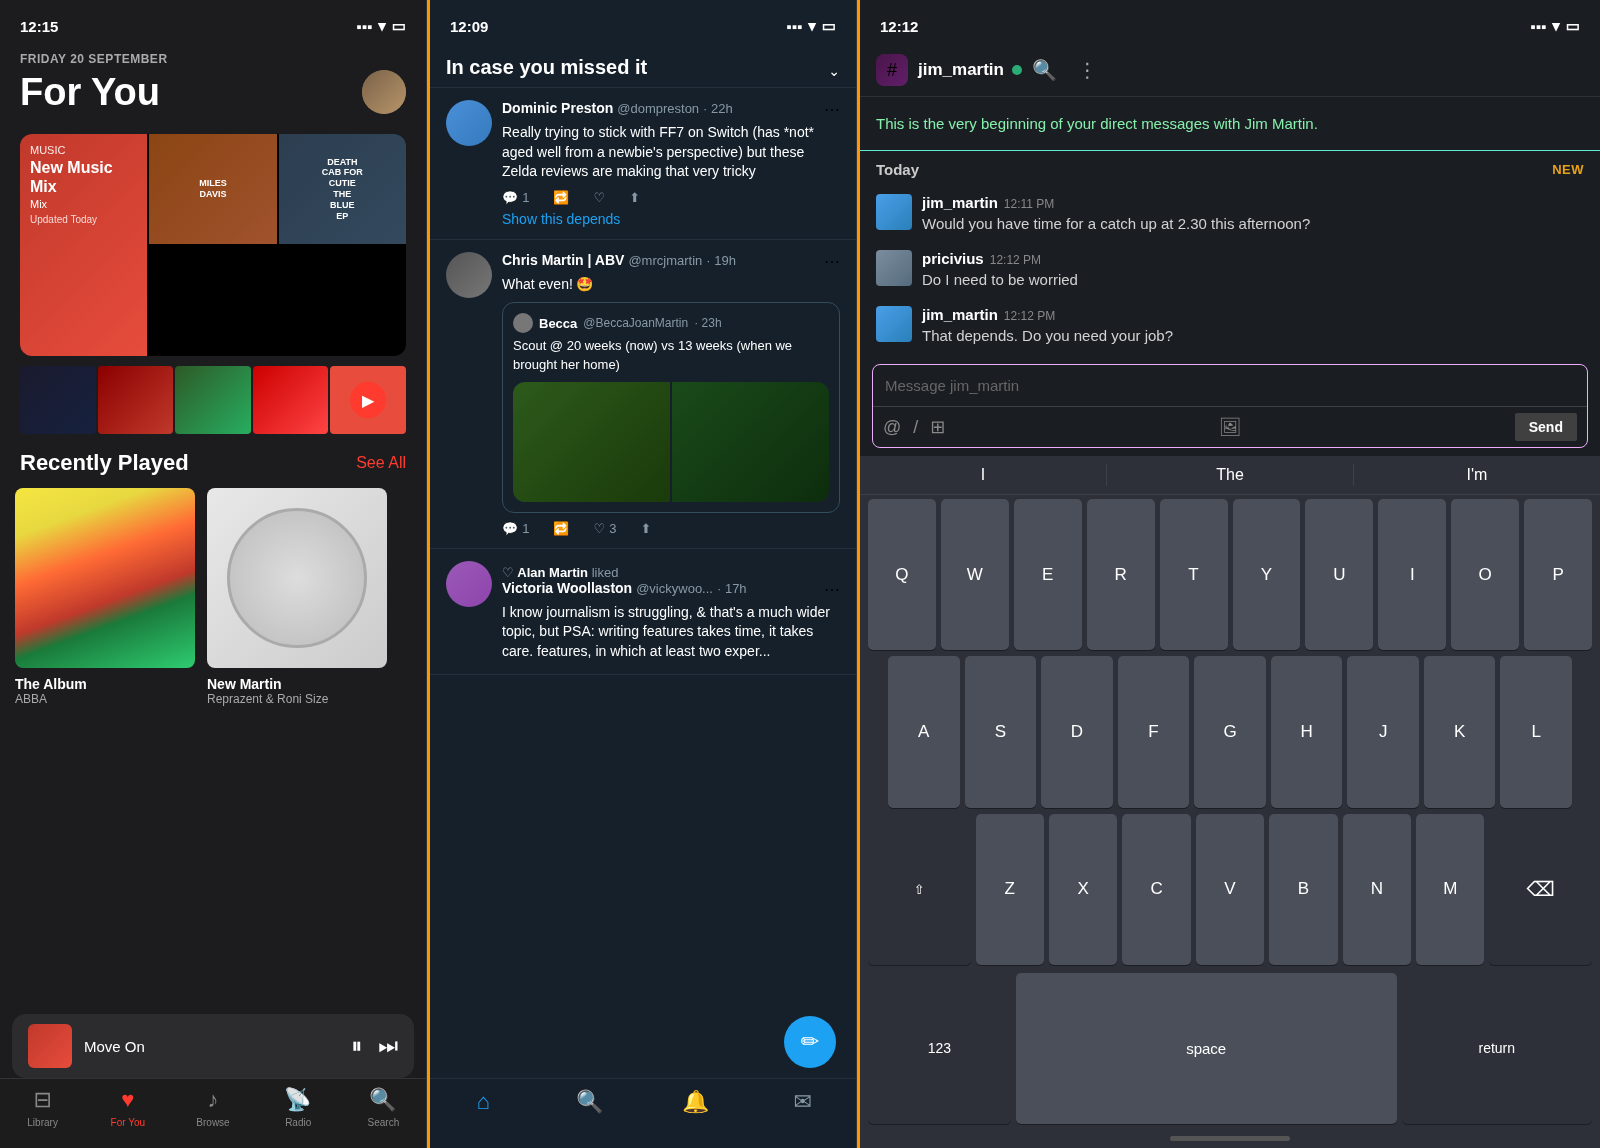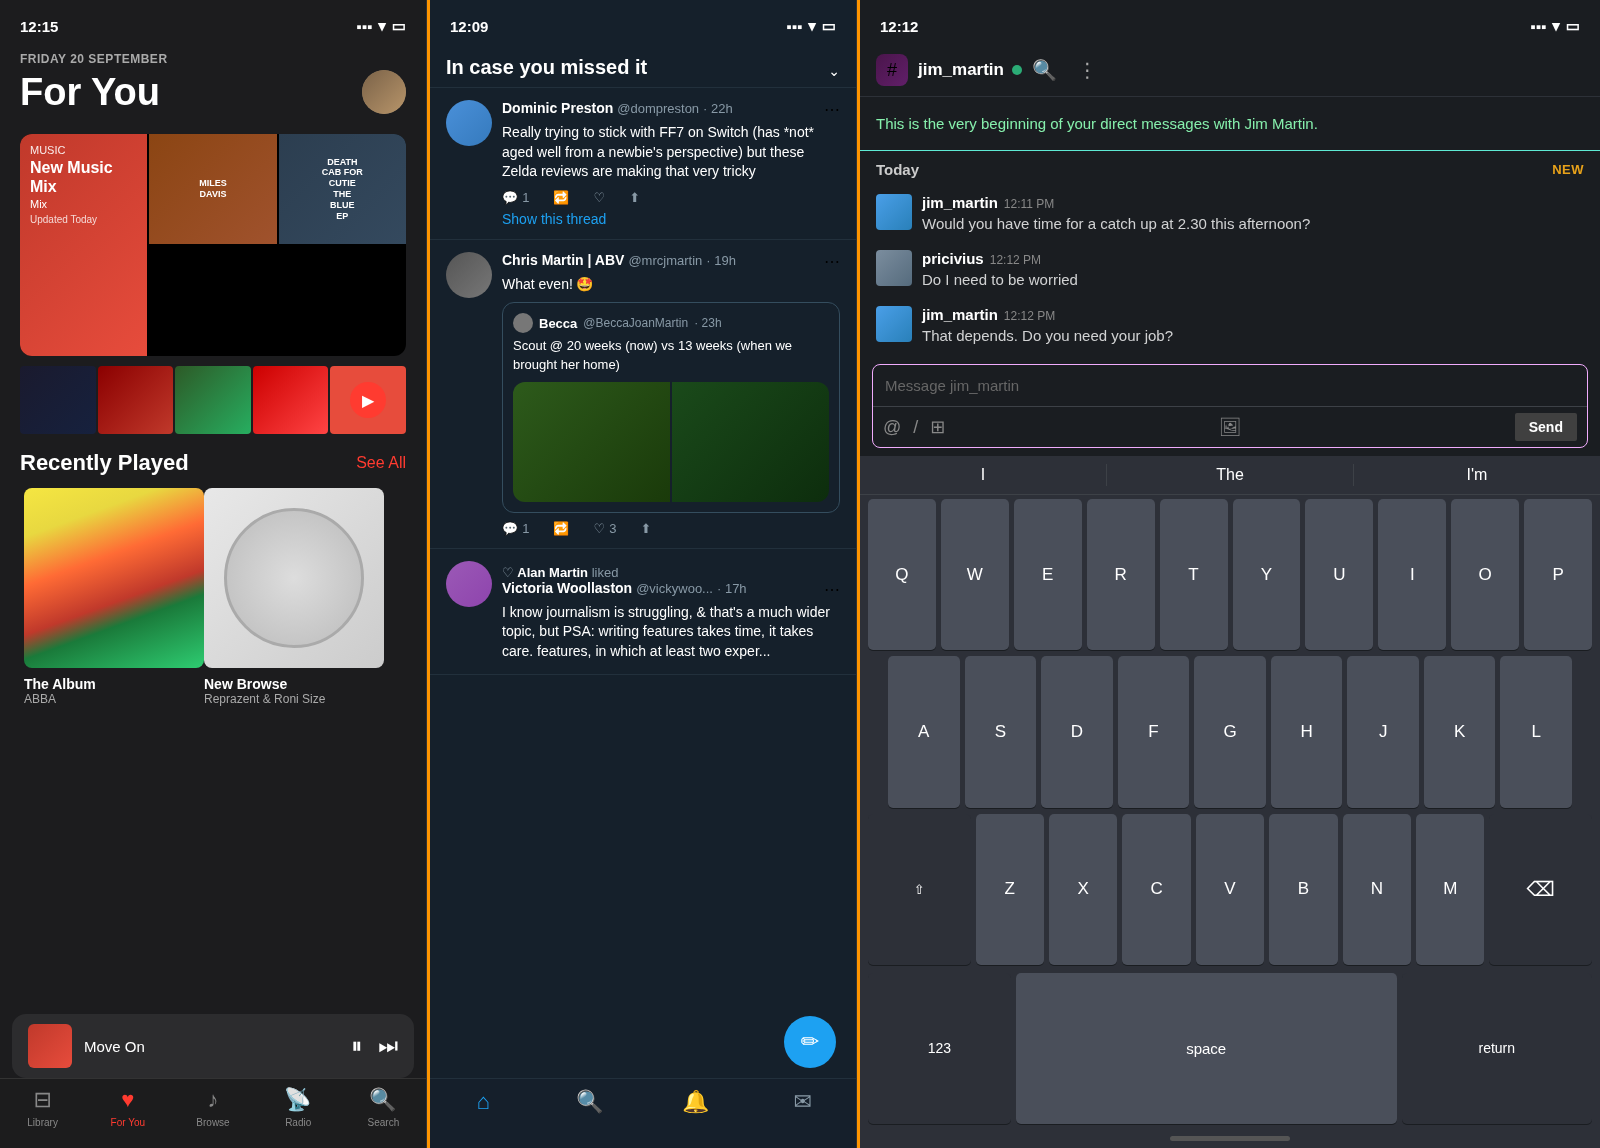--- a/index.html
+++ b/index.html
@@ -188,21 +188,22 @@
       font-weight: 700;
     }
     .see-all {
       color: #ff3b30;
       font-size: 16px;
       font-weight: 500;
     }
 
     .album-row {
       display: flex;
-      padding: 8px 24px;
+      gap: 12px;
+      padding: 8px 15px;
       overflow: hidden;
     }
     .album-card {
       width: 180px;
       flex-shrink: 0;
     }
     .album-cover {
       width: 180px;
       height: 180px;
       border-radius: 8px;
@@ -727,21 +728,21 @@
   <div class="album-row">
     <div class="album-card">
       <div class="album-cover album-cover-abba"></div>
       <div class="album-name">The Album</div>
       <div class="album-artist">ABBA</div>
     </div>
     <div class="album-card">
       <div class="album-cover album-cover-roni">
         <div class="roni-inner"></div>
       </div>
-      <div class="album-name">New Browse</div>
+      <div class="album-name">New Martin</div>
       <div class="album-artist">Reprazent &amp; Roni Size</div>
     </div>
   </div>
 
   <div class="now-playing">
     <div class="now-playing-thumb"></div>
     <div class="now-playing-info">
       <div class="now-playing-title">Move On</div>
     </div>
     <div class="now-playing-controls">
@@ -802,21 +803,21 @@
         </div>
         <span>⋯</span>
       </div>
       <div class="tweet-text">Really trying to stick with FF7 on Switch (has *not* aged well from a newbie's perspective) but these Zelda reviews are making that very tricky</div>
       <div class="tweet-actions">
         <span class="tweet-action">💬 <span>1</span></span>
         <span class="tweet-action">🔁</span>
         <span class="tweet-action">♡</span>
         <span class="tweet-action">⬆</span>
       </div>
-      <span class="show-thread">Show this thread</span>
+      <span class="show-thread">Show this depends</span>
     </div>
   </div>
 
   <div class="tweet">
     <div class="tweet-avatar avatar-cm"></div>
     <div class="tweet-content">
       <div class="tweet-header-row">
         <div class="tweet-user">
           <span class="tweet-name">Chris Martin | ABV</span>
           <span class="tweet-handle">@mrcjmartin</span>

